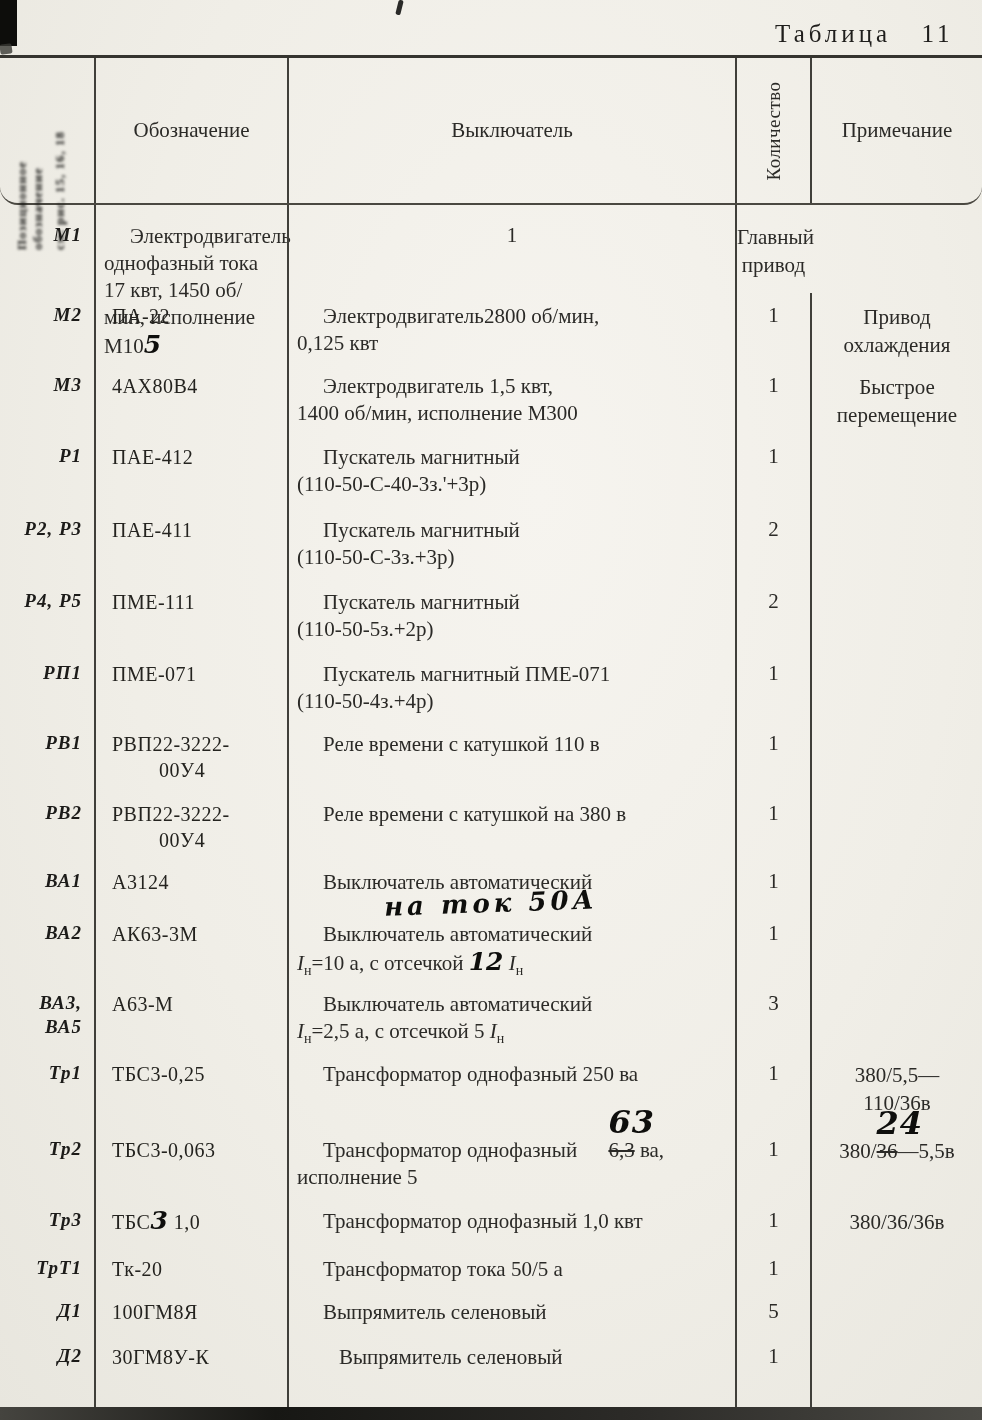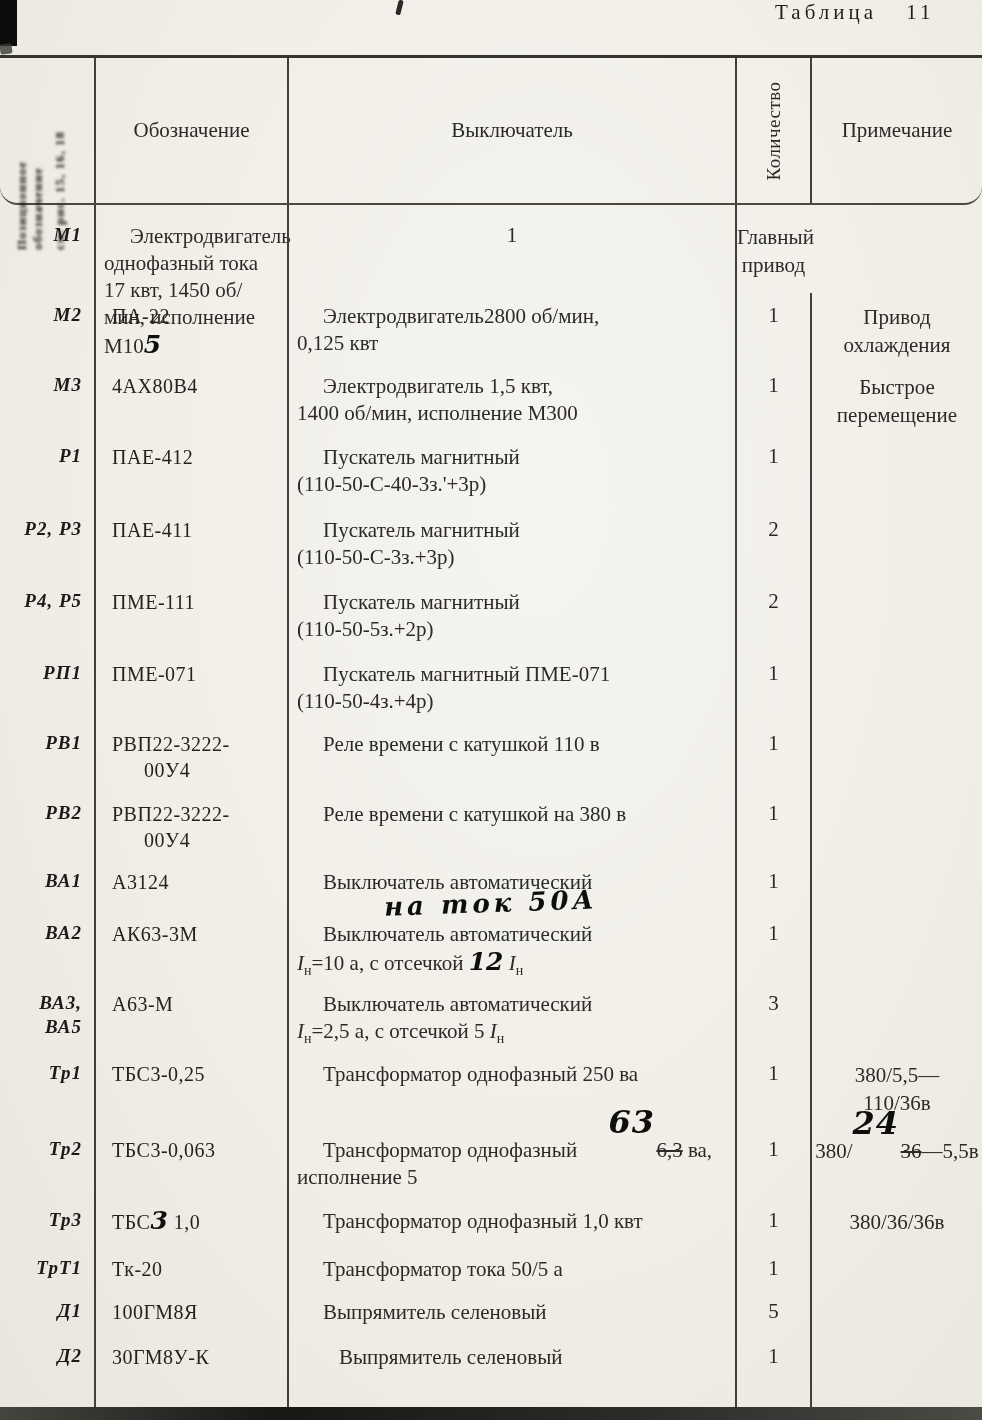--- a/index.html
+++ b/index.html
@@ -3,53 +3,53 @@
 <meta charset="utf-8">
 <style>
   html,body{margin:0;padding:0;background:#d8d6d0;}
   .page{
     position:relative;width:982px;height:1420px;overflow:hidden;
     background:radial-gradient(ellipse at 55% 35%, #f6f4ef 0%, #f0eee7 55%, #e8e6de 100%);
     font-family:"Liberation Serif","DejaVu Serif",serif;
     color:#2b2a27;
   }
   .caption{
-    position:absolute;left:775px;top:0;font-size:21px;letter-spacing:4px;word-spacing:20px;
+    position:absolute;left:775px;top:20px;font-size:25px;letter-spacing:4px;word-spacing:20px;
     color:#1f1e1c;white-space:nowrap;
   }
   
   .tbl{position:absolute;left:0;top:55px;width:982px;border-top:3px solid #35342f;}
   .tr{display:grid;grid-template-columns:94px 193px 448px 75px 172px;}
   .td{position:relative;padding-top:var(--pt,10px);box-sizing:border-box;}
   .c2,.c3,.c4,.c5{border-left:2px solid #403f3a;}
   .thead{height:145px;border-bottom:2px solid #4a4841;border-radius:18px;}
   .th{display:flex;align-items:center;justify-content:center;font-size:21px;padding-top:0;}
   .vert{transform:rotate(-90deg);white-space:nowrap;font-size:19px;letter-spacing:.5px;}
   .vwrap{position:absolute;left:14px;top:52px;display:flex;gap:6px;filter:blur(1.5px);}
   .vcol{writing-mode:vertical-rl;transform:rotate(180deg);font-size:13px;font-weight:700;
         color:#161614;height:140px;letter-spacing:1px;}
   .pos{font-style:italic;font-weight:700;filter:blur(.7px);font-size:19px;color:#1c1b19;
        text-align:right;padding-right:12px;letter-spacing:1px;line-height:24px;}
   .des{padding-left:16px;font-size:20px;color:#24231f;filter:blur(.35px);letter-spacing:.5px;line-height:26px;}
-  .des2{padding-left:48px;}
+  .des2{padding-left:48px;margin-left:15px;}
   .nm{font-size:21px;line-height:27px;color:#2b2a27;padding-left:8px;padding-right:4px;}
   .ind{text-indent:26px;}
   .ind2{text-indent:42px;}
   .just{display:flex;padding-left:34px;padding-right:8px;text-indent:0;}
   .qtyv{text-align:center;font-size:21px;}
   .note{text-align:center;font-size:21px;line-height:28px;}
   sub{font-size:14px;}
   i{font-style:italic;}
   .hw{font-weight:700;font-style:italic;color:#0e0e0c;font-family:"DejaVu Serif",serif;}
   .hw-big{font-size:25px;}
   .hw-50a{position:absolute;left:95px;top:25px;font-size:26px;letter-spacing:4px;
           transform:rotate(-2deg);white-space:nowrap;}
   .rel{position:relative;display:inline-block;}
   .hw-above{position:absolute;left:0px;top:-28px;font-size:32px;letter-spacing:1px;}
-  .strike{text-decoration:line-through;text-decoration-thickness:2px;margin-left:48px;}
+  .strike{text-decoration:line-through;text-decoration-thickness:2px;}
   
   .corner{position:absolute;left:0;top:0;width:17px;height:46px;background:#0d0d0b;}
   .corner-smudge{position:absolute;left:0;top:44px;width:12px;height:10px;background:#3a3935;
                  transform:rotate(-8deg);border-radius:2px;opacity:.8;}
   .tick{position:absolute;left:397px;top:0;width:5px;height:15px;background:#2a2a28;
         transform:rotate(14deg);border-radius:2px;}
   .bottombar{position:absolute;left:0;bottom:0;width:982px;height:13px;
              background:linear-gradient(90deg,#45443f,#171714 28%,#2c2b28 65%,#4b4a45);}
 </style>
 </head>

